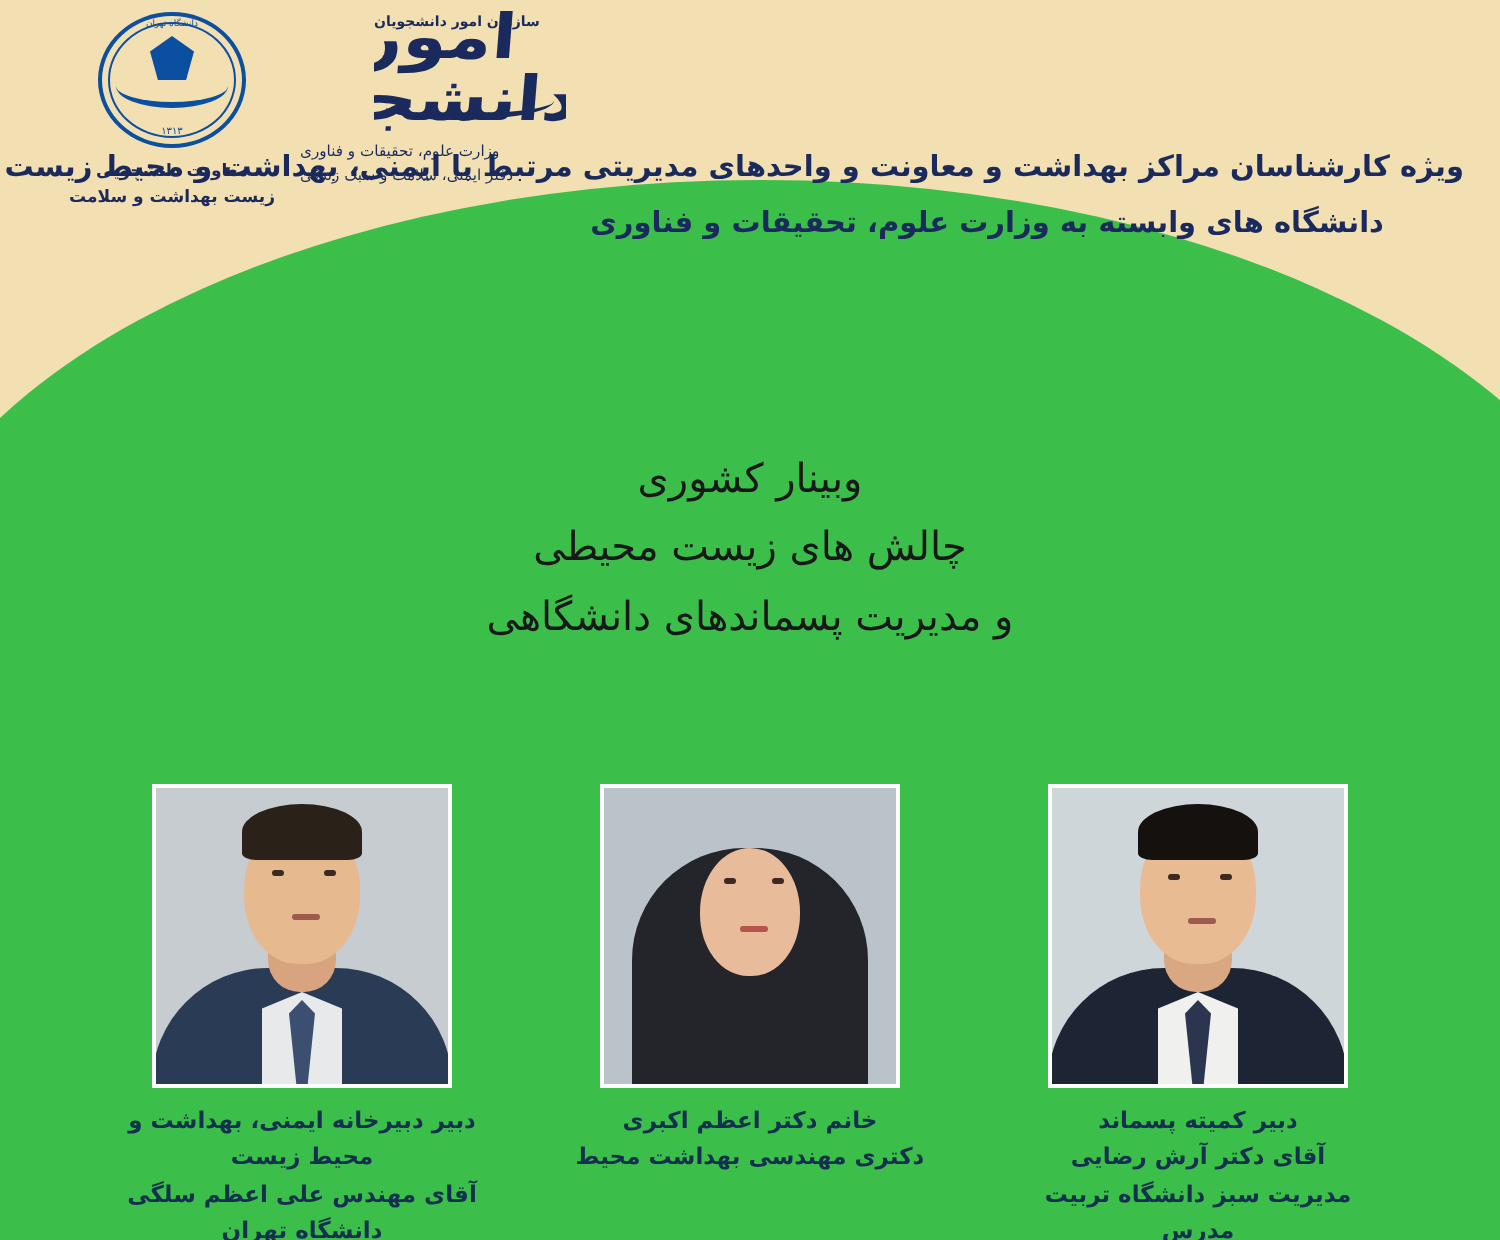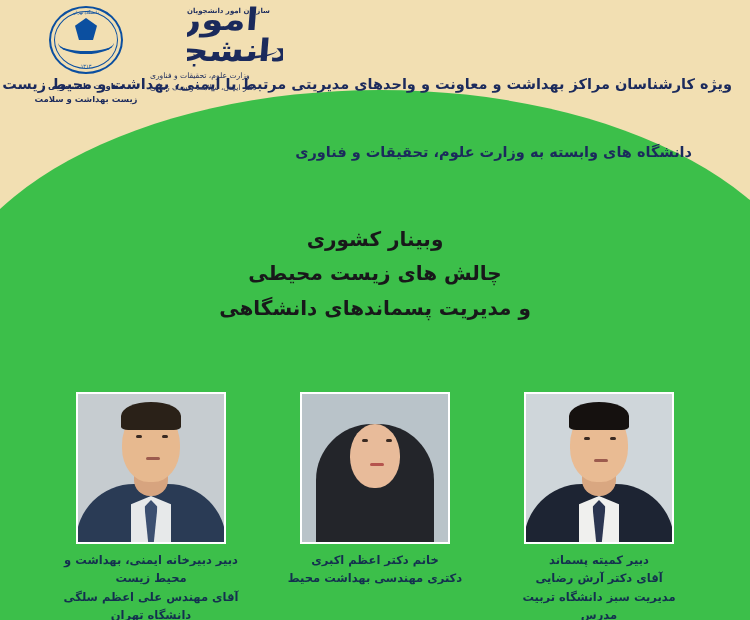--- a/index.html
+++ b/index.html
@@ -158,34 +158,34 @@
     direction: rtl;
   }
   #header-text .line {
     font-size: 14.5px;
     font-weight: bold;
     color: #1b2a5c;
     line-height: 1.95;
     letter-spacing: 0;
     white-space: nowrap;
   }
-  #header-text .line.l3 { padding-right: 40px; margin-top: 40px; }
+  #header-text .line.l3 { padding-right: 40px; }
 
   
   #title-block {
     position: absolute;
     top: 222px; left: 0;
     width: 750px;
     text-align: center;
     direction: rtl;
     z-index: 3;
   }
   #title-block .t {
     font-size: 20px;
-    font-weight: bold;
+    font-weight: normal;
     color: #18181a;
     line-height: 1.72;
   }
 
   
   #speakers {
     position: absolute;
     top: 392px; left: 0;
     width: 750px;
     display: flex;

